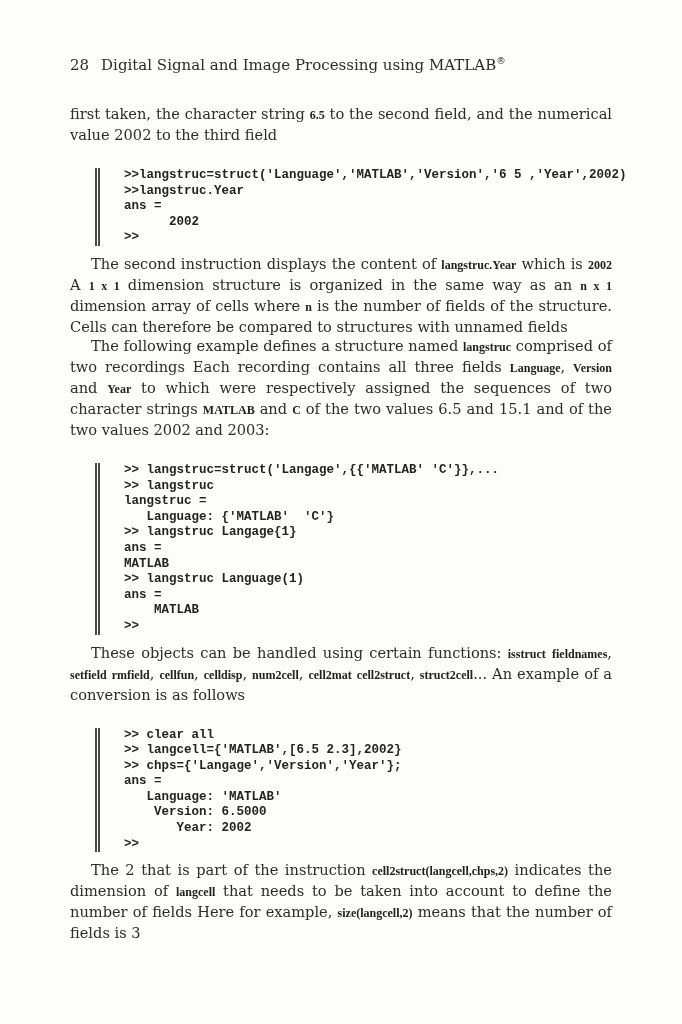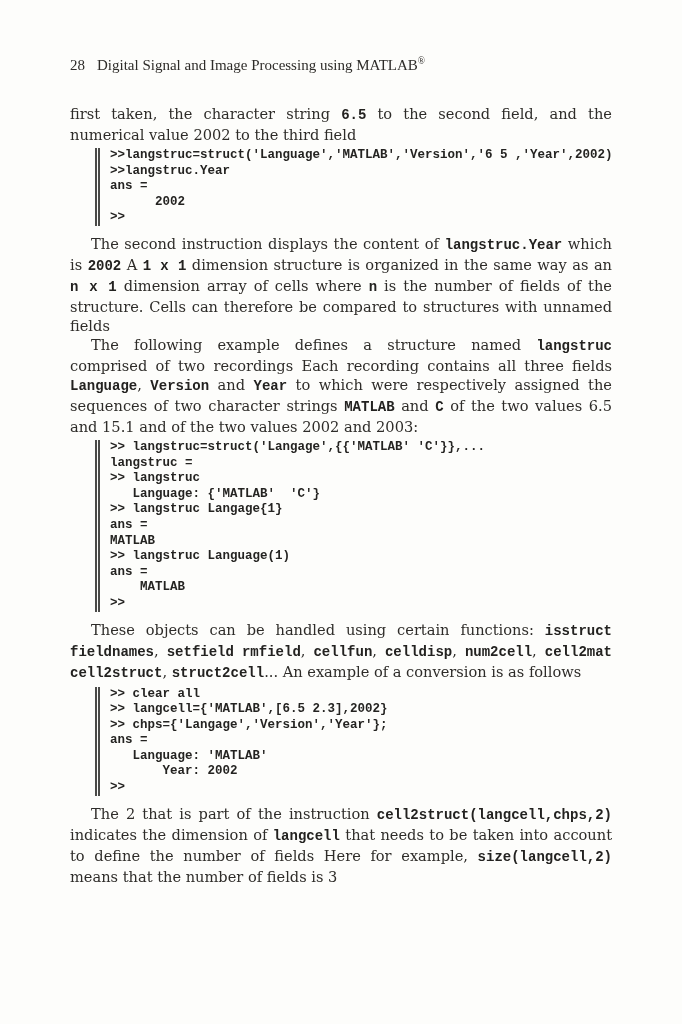--- a/index.html
+++ b/index.html
@@ -12,45 +12,44 @@
     padding:56px 70px 0 70px;
     font-family:"DejaVu Serif", serif;
     color:#2e2c29;
     overflow:hidden;
   }
   .header {
     font-size:15px;
     line-height:19px;
     margin-bottom:29px;
     white-space:nowrap;
-    font-family:Liberation Serif, serif;
   }
   .header .page-num { margin-right:12px; }
   .header sup {
     font-size:9.5px;
     vertical-align:super;
     line-height:0;
   }
   p.body-par {
     margin:0;
     font-size:14.6px;
     line-height:19px;
     text-align:justify;
   }
   p.body-par.indent { text-indent:21px; }
   p.body-par .mono {
-    font-family:Liberation Mono, monospace;
+    font-family:Liberation Serif, serif;
     font-weight:bold;
-    font-size:14px;
+    font-size:12px;
     color:#232220;
   }
   .code-block {
-    margin:4px 0 8px 25px;
+    margin:24px 0 8px 25px;
     border-left:5px double #4a4a48;
-    padding-left:10px;
+    padding-left:24px;
     font-family:"Liberation Mono", "DejaVu Sans Mono", monospace;
     font-size:12.5px;
     line-height:15.6px;
     font-weight:600;
     color:#242321;
   }
   .code-block .line { white-space:pre; min-height:15.6px; }
 </style>
 </head>
 <body>
@@ -70,39 +69,40 @@
       <div class="line">      2002</div>
       <div class="line">&gt;&gt;</div>
     </div>
 
   <p class="body-par indent"><span>The second instruction displays the content of </span><span class="mono">langstruc.Year</span><span> which is </span><span class="mono">2002</span><span>  A </span><span class="mono">1 x 1</span><span> dimension structure is organized in the same way as an </span><span class="mono">n x 1</span><span> dimension array of cells  where </span><span class="mono">n</span><span> is the number of fields of the structure. Cells can therefore be compared to structures with unnamed fields</span></p>
 
   <p class="body-par indent"><span>The following example defines a structure named </span><span class="mono">langstruc</span><span> comprised of two recordings  Each recording contains all three fields </span><span class="mono">Language</span><span>, </span><span class="mono">Version</span><span> and </span><span class="mono">Year</span><span> to which were respectively assigned the sequences of two character strings </span><span class="mono">MATLAB</span><span> and </span><span class="mono">C</span><span>  of the two values 6.5 and 15.1  and of the two values 2002 and 2003:</span></p>
 
   <div class="code-block">
       <div class="line">&gt;&gt; langstruc=struct('Langage',{{'MATLAB' 'C'}},...</div>
+      <div class="line">&gt;&gt; langstruc</div>
       <div class="line">langstruc =</div>
-      <div class="line">&gt;&gt; langstruc</div>
       <div class="line">   Language: {'MATLAB'  'C'}</div>
       <div class="line">&gt;&gt; langstruc Langage{1}</div>
       <div class="line">ans =</div>
       <div class="line">MATLAB</div>
       <div class="line">&gt;&gt; langstruc Language(1)</div>
       <div class="line">ans =</div>
       <div class="line">    MATLAB</div>
       <div class="line">&gt;&gt;</div>
     </div>
 
   <p class="body-par indent"><span>These objects can be handled using certain functions:  </span><span class="mono">isstruct</span><span> </span><span class="mono">fieldnames</span><span>, </span><span class="mono">setfield</span><span> </span><span class="mono">rmfield</span><span>, </span><span class="mono">cellfun</span><span>, </span><span class="mono">celldisp</span><span>, </span><span class="mono">num2cell</span><span>, </span><span class="mono">cell2mat</span><span> </span><span class="mono">cell2struct</span><span>, </span><span class="mono">struct2cell</span><span>... An example of a conversion is as follows</span></p>
 
   <div class="code-block">
       <div class="line">&gt;&gt; clear all</div>
       <div class="line">&gt;&gt; langcell={'MATLAB',[6.5 2.3],2002}</div>
       <div class="line">&gt;&gt; chps={'Langage','Version','Year'};</div>
       <div class="line">ans =</div>
       <div class="line">   Language: 'MATLAB'</div>
+      <div class="line">    Version: 6.5000</div>
       <div class="line">       Year: 2002</div>
       <div class="line">&gt;&gt;</div>
     </div>
 
   <p class="body-par indent"><span>The 2 that is part of the instruction </span><span class="mono">cell2struct(langcell,chps,2)</span><span> indicates the dimension of </span><span class="mono">langcell</span><span> that needs to be taken into account to define the number of fields  Here  for example, </span><span class="mono">size(langcell,2)</span><span> means that the number of fields is 3</span></p>
 
 </div>
 
 </body></html>

